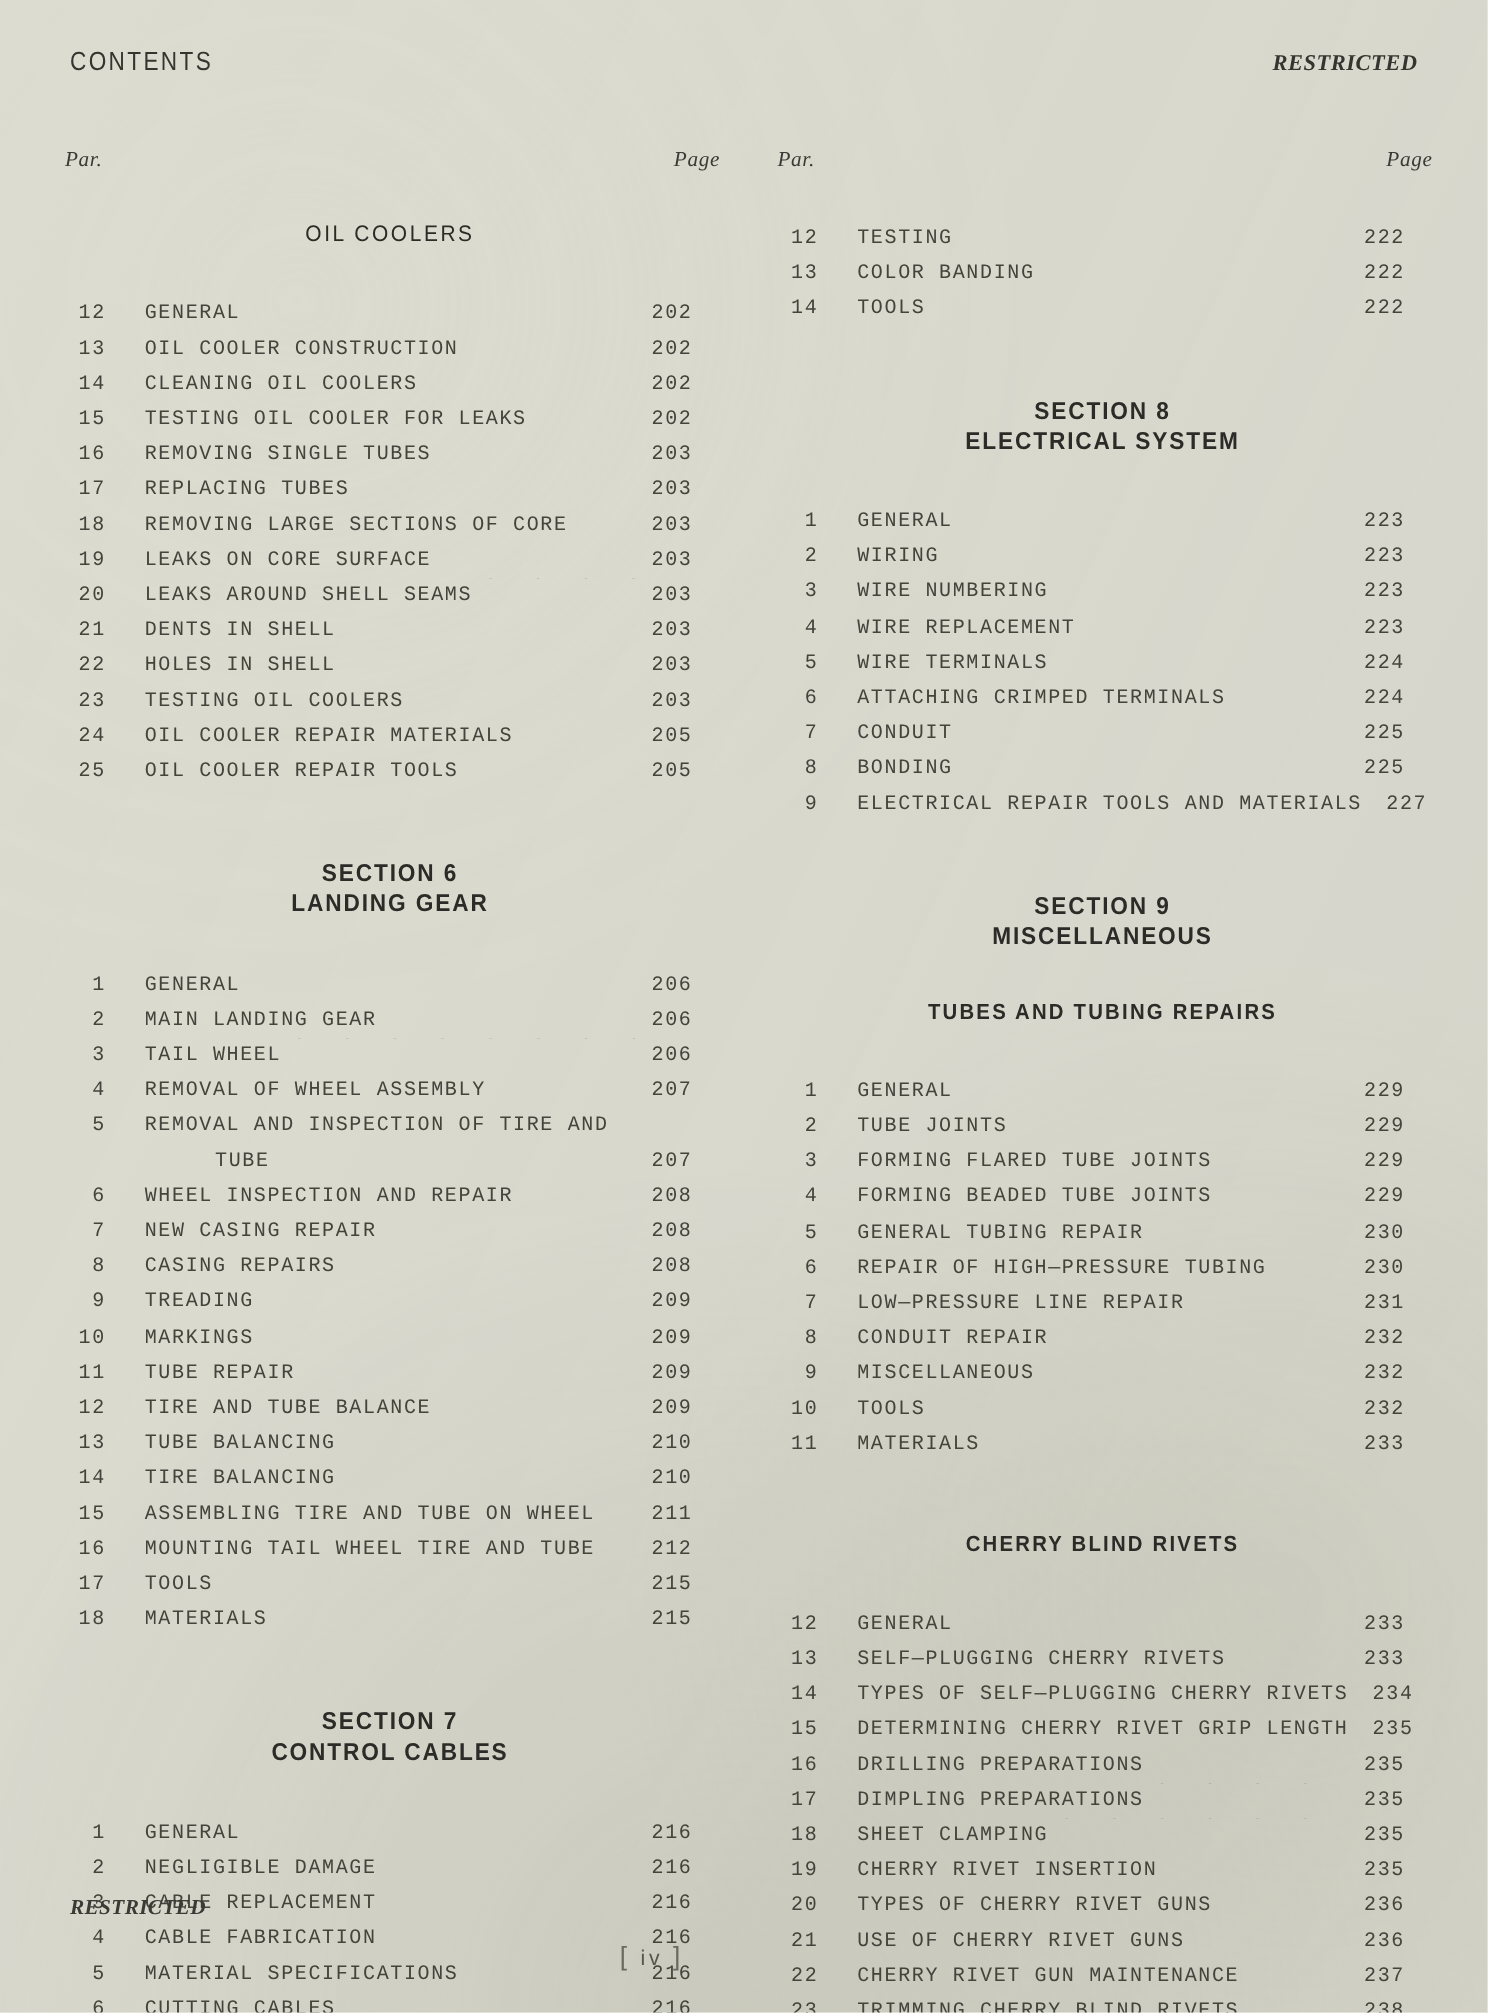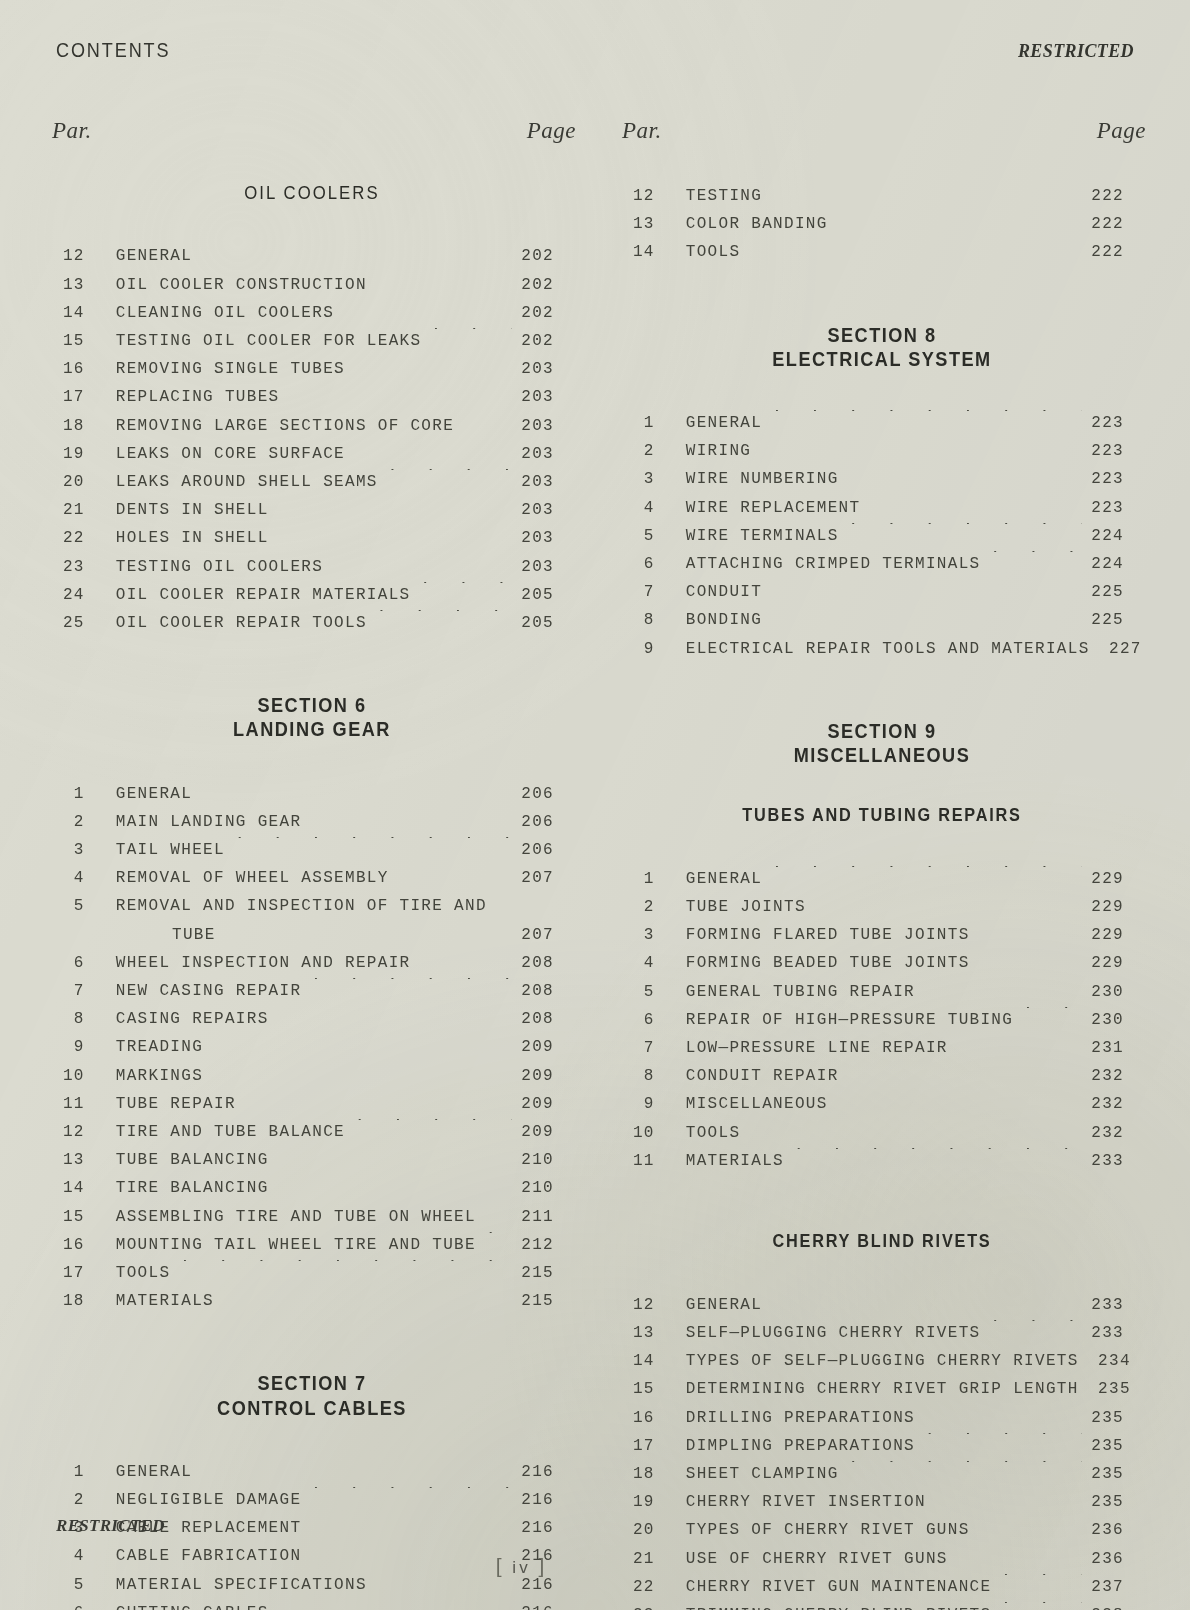--- a/index.html
+++ b/index.html
@@ -91,21 +91,21 @@
     gap: 34px;
   }
   .col { width: 536px; }
 
   .col-head {
     display: flex;
     justify-content: space-between;
     align-items: baseline;
     font-family: "Liberation Serif", serif;
     font-style: italic;
-    font-size: 23px;
+    font-size: 17px;
     color: #3a3b35;
     padding: 0 4px 0 8px;
     letter-spacing: 0.5px;
   }
 
   
   .sect-head {
     text-align: center;
     font-family: "Liberation Sans", sans-serif;
     font-weight: 700;

